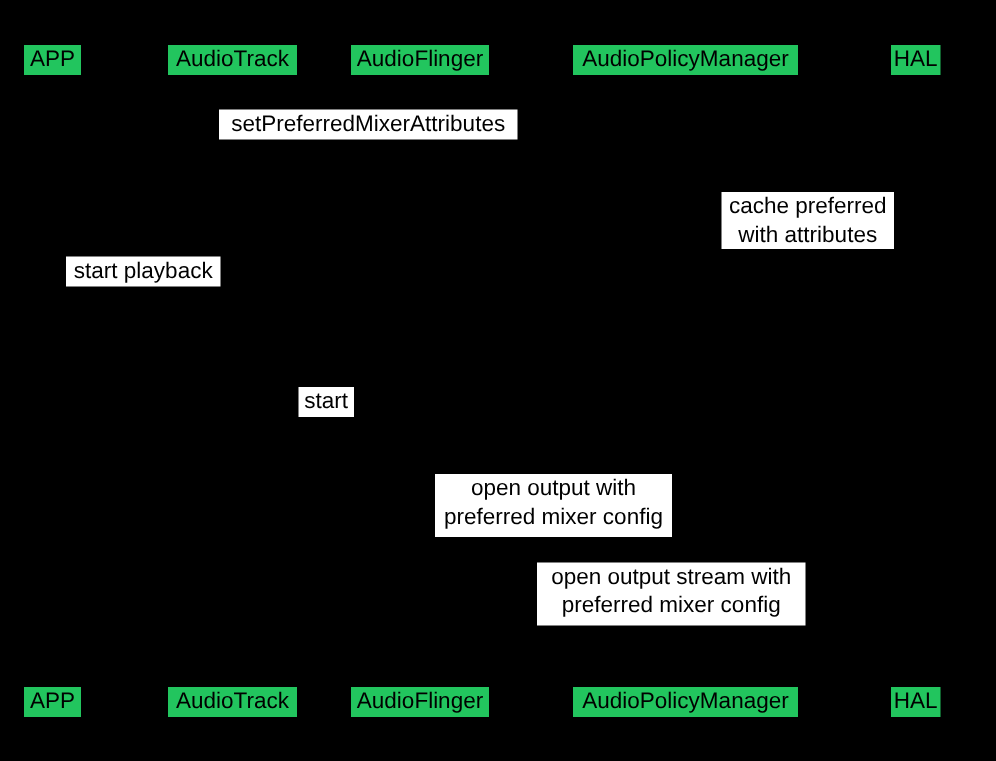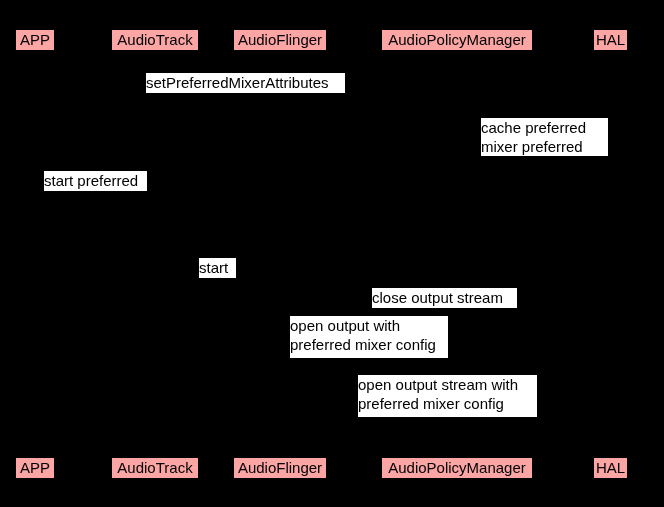--- a/index.html
+++ b/index.html
@@ -23,43 +23,43 @@
   .lifeline {
     position: absolute;
     width: 1px;
     top: 52px;
     height: 404px;
     background: #000000;
   }
   
   .participant {
     position: absolute;
-    background: #fca5a5;
+    background: #22c55e;
     color: #000000;
     font-size: 15px;
     line-height: 20px;
     height: 20px;
     white-space: nowrap;
     text-align: center;
     letter-spacing: 0px;
   }
   
   .msg {
     position: absolute;
     background: #ffffff;
     color: #000000;
     font-size: 15px;
     line-height: 20px;
     white-space: nowrap;
   }
   .msg.two-line {
     line-height: 19px;
   }
-  .msg.center { }
-  .msg.left   { text-align: left; }
+  .msg.center { text-align: center; }
+  .msg.left   { text-align: center; }
   
   .arrow {
     position: absolute;
     height: 1px;
     background: #000000;
   }
   .selfloop {
     position: absolute;
     border: 1px solid #000000;
     border-left: none;
@@ -87,31 +87,30 @@
   <div class="arrow" style="left:457px; top:419px; width:153px;"></div>
 
   <div class="participant" style="left:16px;  top:30px; width:38px;">APP</div>
   <div class="participant" style="left:112px; top:30px; width:86px;">AudioTrack</div>
   <div class="participant" style="left:234px; top:30px; width:92px;">AudioFlinger</div>
   <div class="participant" style="left:382px; top:30px; width:150px;">AudioPolicyManager</div>
   <div class="participant" style="left:594px; top:30px; width:33px;">HAL</div>
 
   <div class="msg left" style="left:146px; top:73px; width:199px; height:20px;">setPreferredMixerAttributes</div>
 
-  <div class="msg two-line left" style="left:481px; top:118px; width:127px; height:38px;">
+  <div class="msg two-line left" style="left:481px; top:128px; width:115px; height:38px;">
     <div>cache preferred</div>
-    <div>mixer preferred</div>
+    <div>with attributes</div>
   </div>
 
-  <div class="msg left" style="left:44px;  top:171px; width:103px; height:20px;">start preferred</div>
+  <div class="msg left" style="left:44px;  top:171px; width:103px; height:20px;">start playback</div>
 
   <div class="msg left" style="left:199px; top:210px; width:37px; height:20px;margin-top:48px;">start</div>
 
 
-  <div class="msg left" style="left:372px; top:288px; width:145px; height:20px;">close output stream</div>
 
   <div class="msg two-line center" style="left:290px; top:316px; width:158px; height:42px;">
     <div>open output with</div>
     <div>preferred mixer config</div>
   </div>
 
   <div class="msg two-line center" style="left:358px; top:375px; width:179px; height:42px;">
     <div>open output stream with</div>
     <div>preferred mixer config</div>
   </div>

